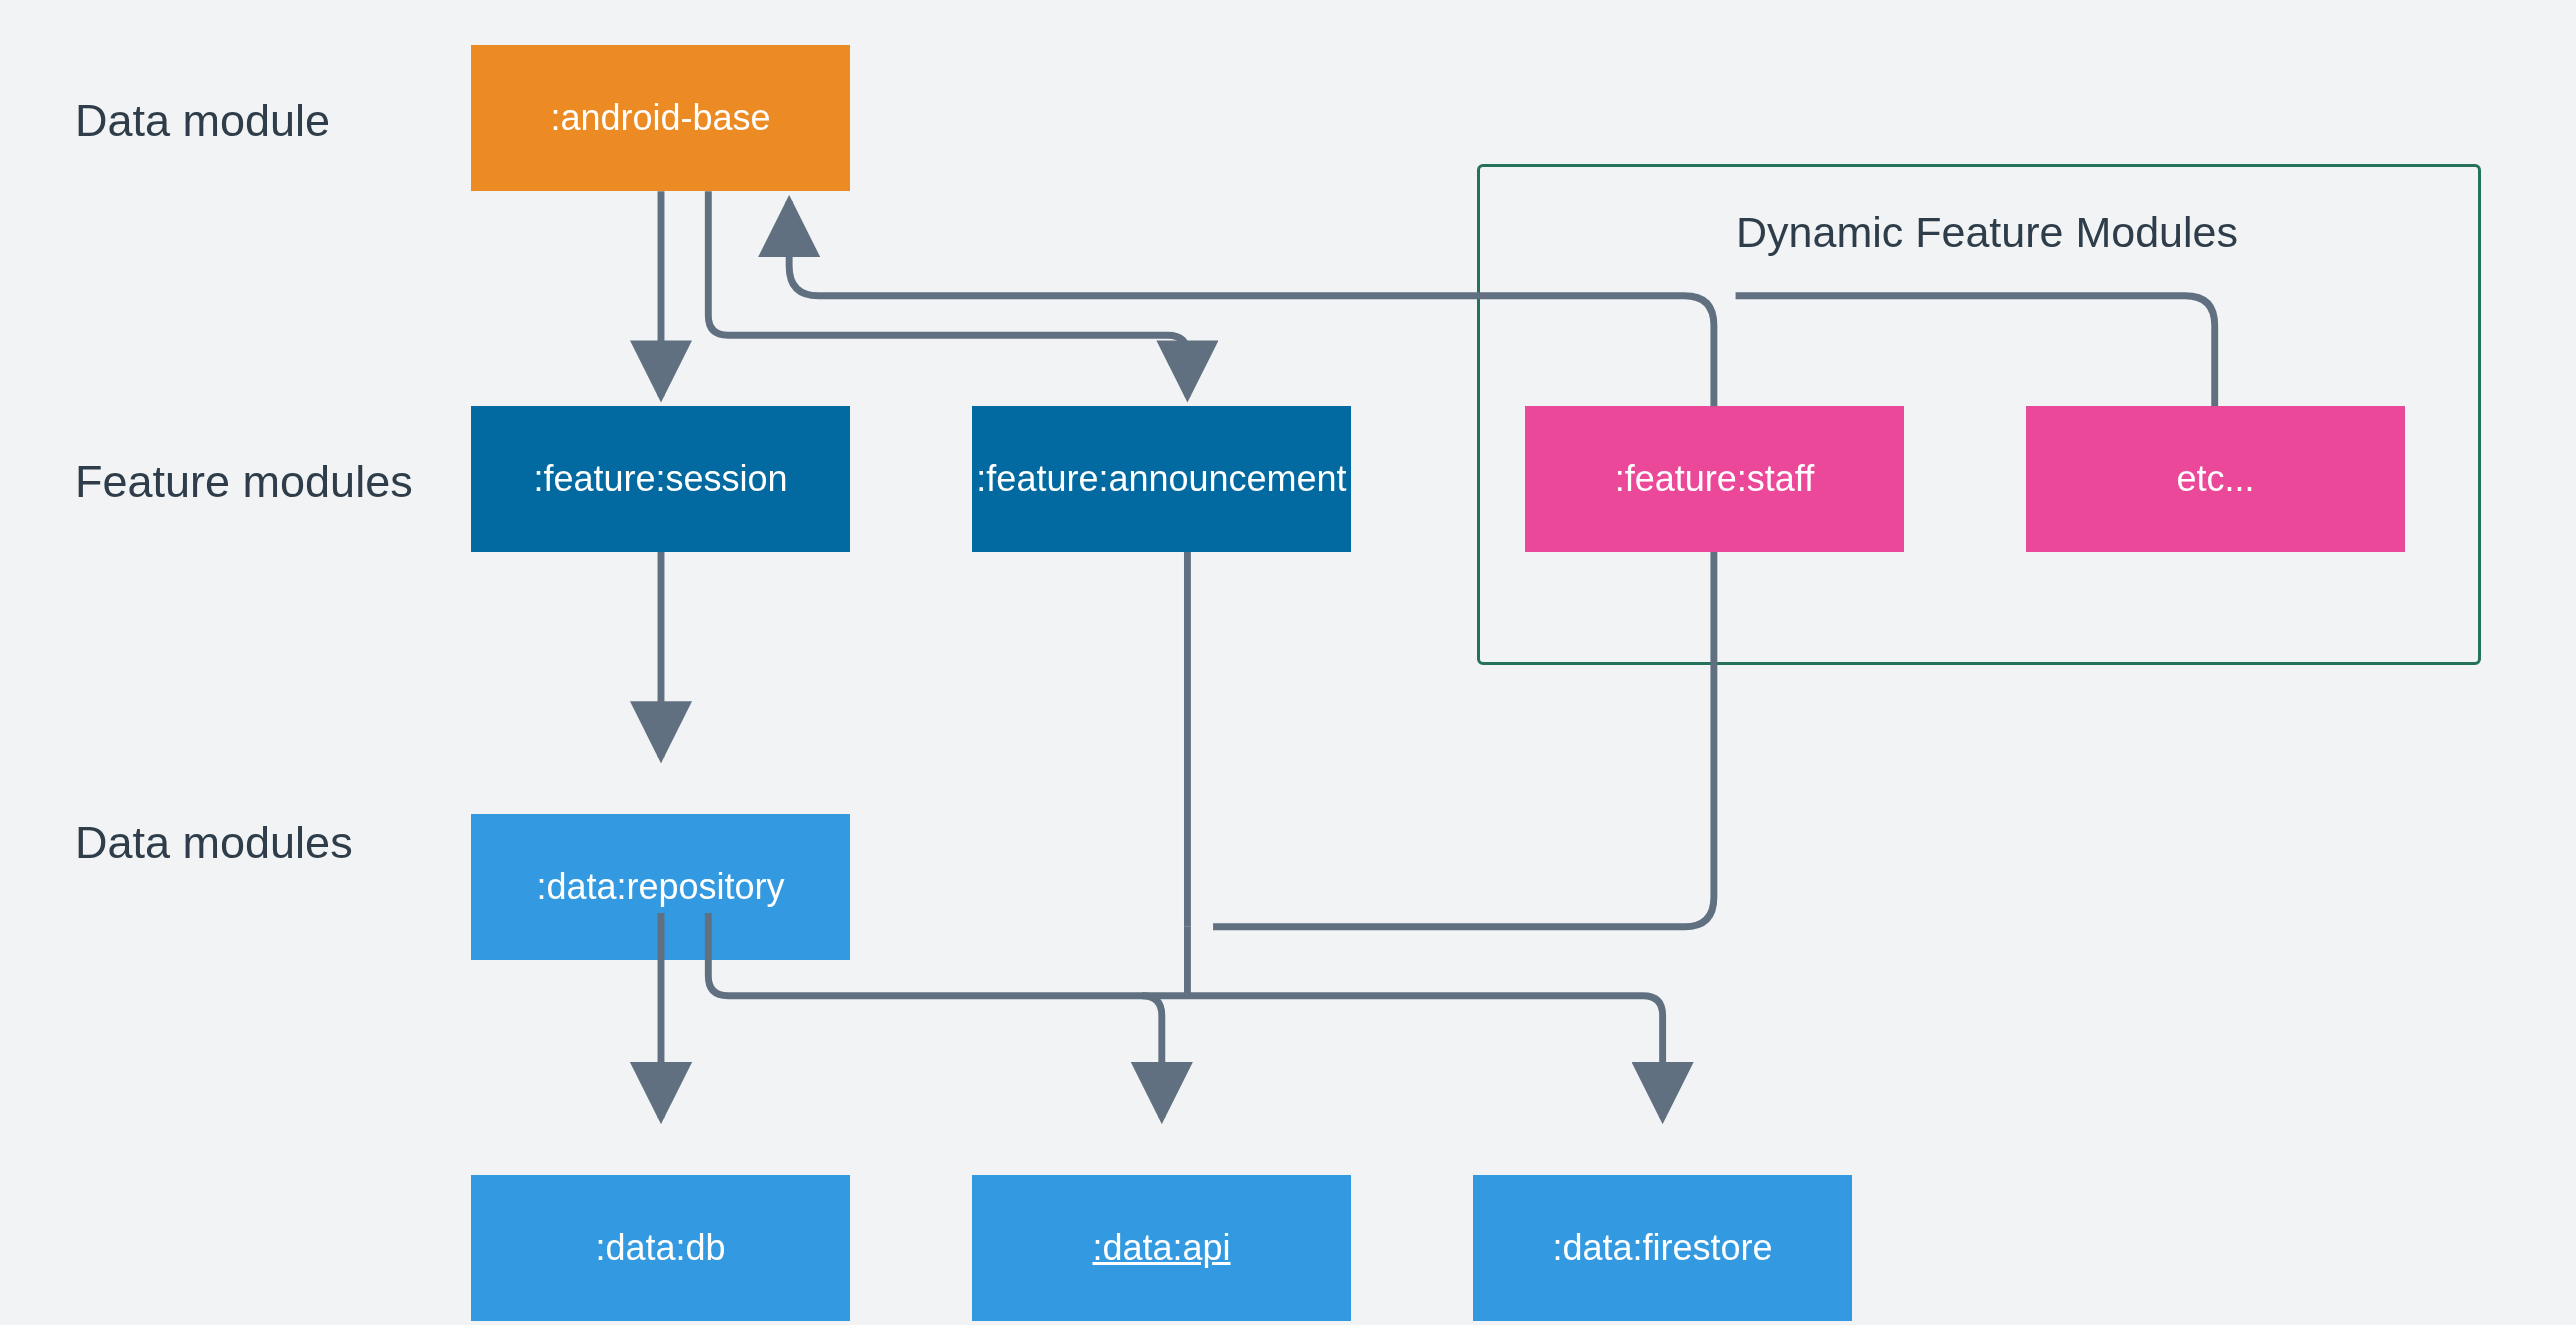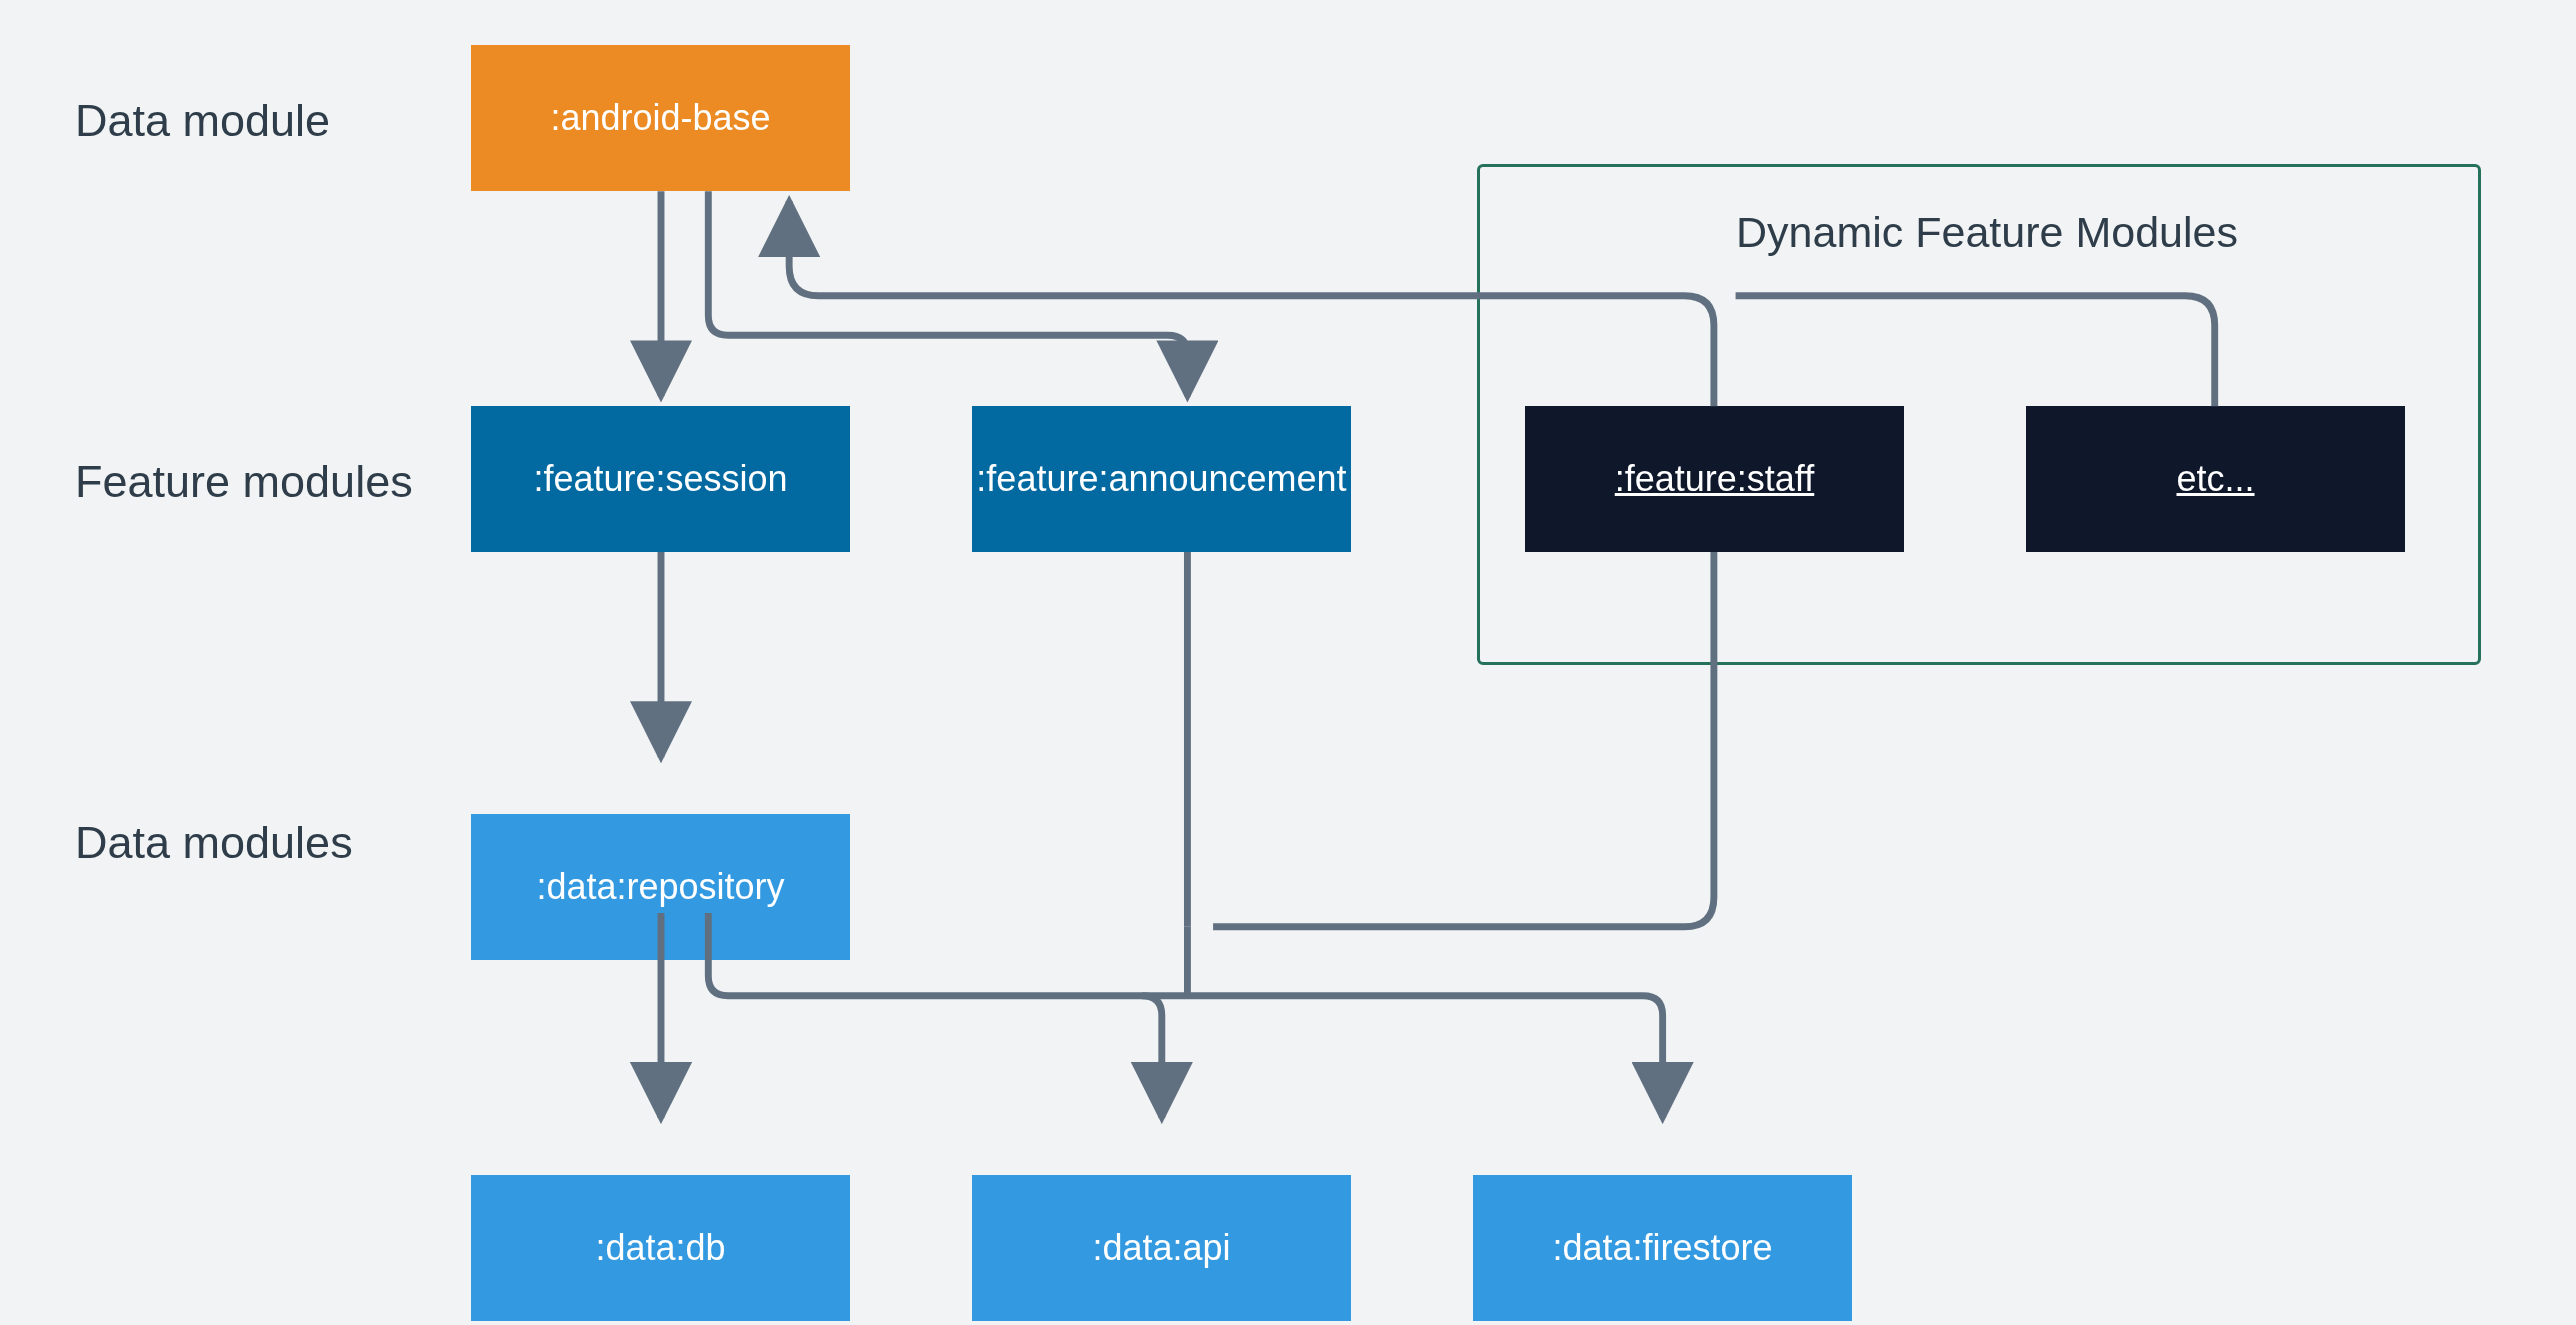--- a/index.html
+++ b/index.html
@@ -28,21 +28,21 @@
   display: flex;
   align-items: center;
   justify-content: center;
   color: #fff;
   font-size: 36px;
   font-weight: 400;
   border-radius: 0;
 }
 .node.orange { background: #ec8a24; }
 .node.teal   { background: #0369a1; }
-.node.dteal  { background: #0f172a; text-decoration: underline; }
+.node.dteal  { background: #ec4899; }
 .node.blue   { background: #3399e0; margin-top: 47px; }
 .group-box {
   position: absolute;
   border: 3px solid #26715b;
   border-radius: 6px;
 }
 .group-title {
   position: absolute;
   font-size: 43px;
   color: #2e3d49;
@@ -86,21 +86,21 @@
   <div class="node dteal" style="left:2026px; top:406px; width:379px; height:146px;">
     <span>etc...</span>
   </div>
 
   <div class="node blue" style="left:471px; top:767px; width:379px; height:146px;">
     <span>:data:repository</span>
   </div>
   <div class="node blue" style="left:471px; top:1128px; width:379px; height:146px;">
     <span>:data:db</span>
   </div>
-  <div class="node blue" style="left:972px; top:1128px; width:379px; height:146px;">
+  <div class="node blue" style="left:972px; top:1128px; width:379px; height:146px;text-decoration:underline;">
     <span>:data:api</span>
   </div>
   <div class="node blue" style="left:1473px; top:1128px; width:379px; height:146px;">
     <span>:data:firestore</span>
   </div>
 
   <svg class="edges" viewBox="0 0 2612 1344" width="2576" height="1325">
     <defs>
       <marker id="arrow" viewBox="0 0 10 10" refX="9" refY="5" markerWidth="9" markerHeight="9" orient="auto-start-reverse">
         <path d="M 0 0 L 10 5 L 0 10 z" fill="#607080"></path>

